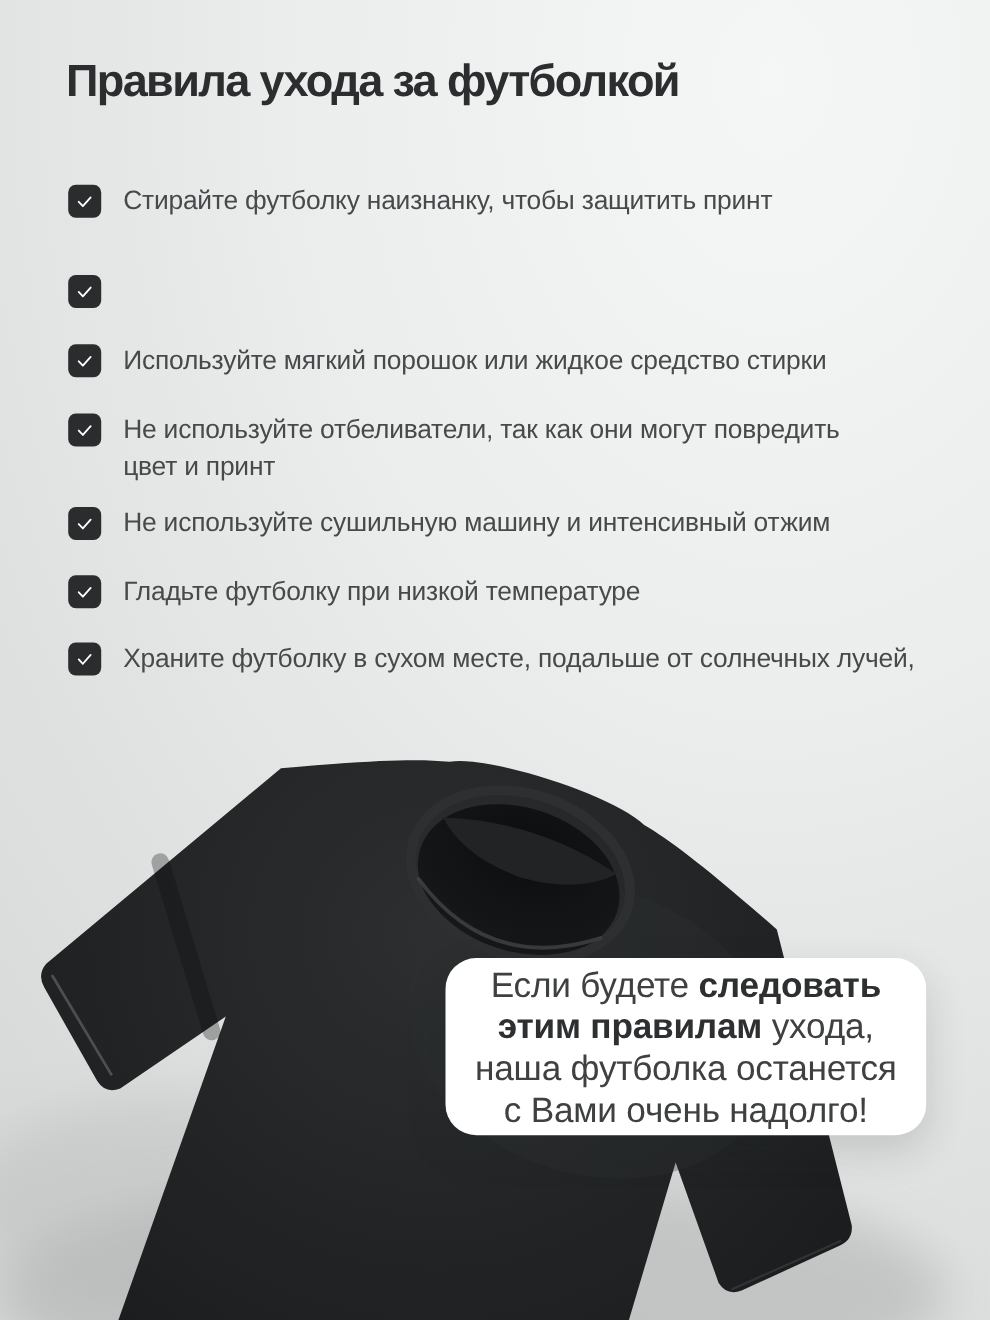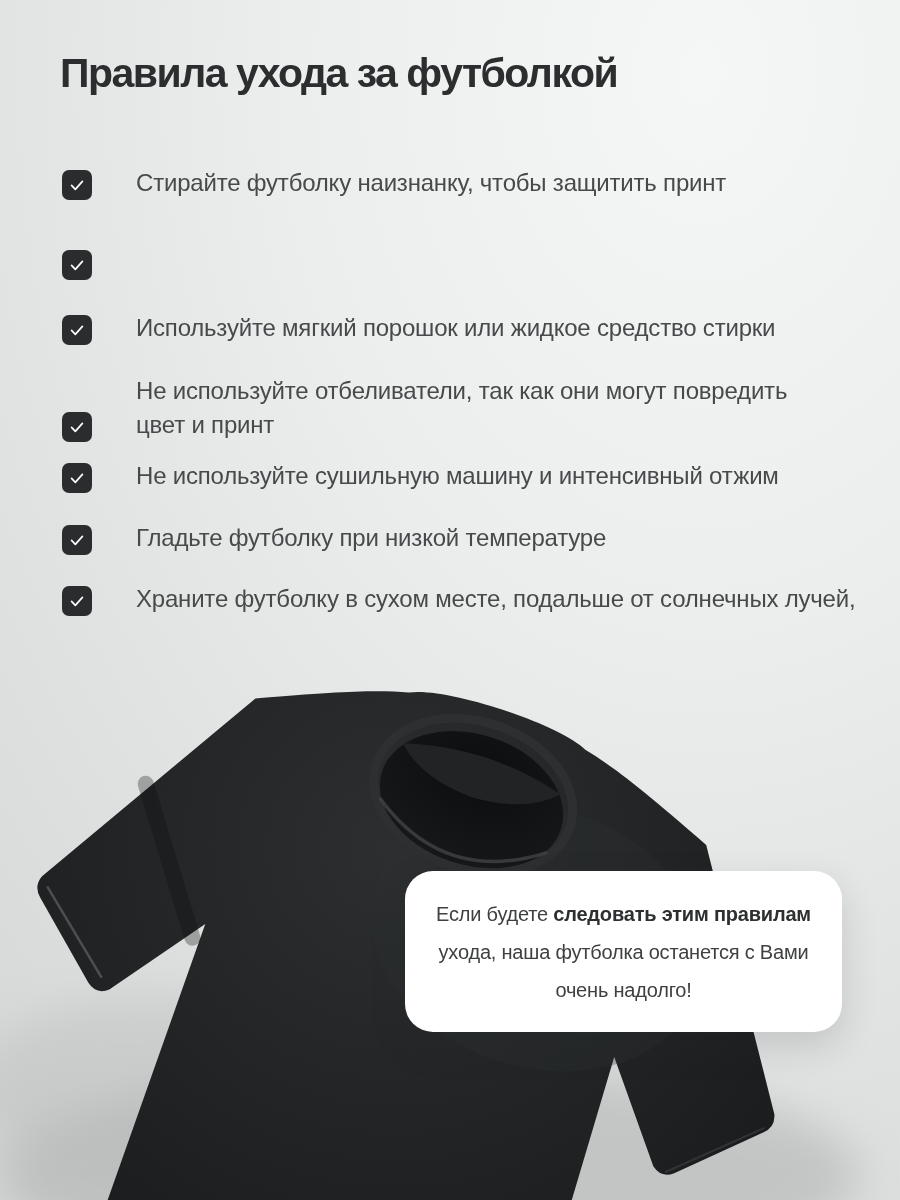--- a/index.html
+++ b/index.html
@@ -12,42 +12,42 @@
     position:relative; width:900px; height:1200px; overflow:hidden;
     background: radial-gradient(ellipse 120% 120% at 78% 6%, #f5f6f6 0%, #eceeee 38%, #e3e5e5 62%, #d5d6d6 100%);
   }
   .title {
     position:absolute; left:60px; top:50px;
     font-size:41px; font-weight:700; letter-spacing:-1.5px;
     color:#2b2d2e; white-space:nowrap;
   }
   .rule {
     position:absolute; left:62px;
-    display:flex; align-items:flex-end; gap:44px;
+    display:flex; align-items:flex-start; gap:20px;
   }
   .checkbox {
     flex:0 0 auto; width:30px; height:30px; margin-top:2px;
     background:#2b2c2d; border-radius:7px;
     display:flex; align-items:center; justify-content:center;
   }
   .checkbox svg { width:20px; height:20px; display:block; }
   .rule-text {
     font-size:24px; line-height:34px; color:#48494b; letter-spacing:-0.2px;
   }
   .rule-line { white-space:nowrap; }
   .tshirt-svg { position:absolute; left:0; top:0; width:900px; height:1200px; }
   .callout {
     position:absolute; left:405px; top:871px; width:437px; height:161px;
     background:#ffffff; border-radius:28px;
     box-shadow:0 14px 36px rgba(40,42,44,0.16);
     display:flex; align-items:center; justify-content:center;
     text-align:center; padding:10px 23px;
   }
   .callout-text {
-    font-size:20px; line-height:38px; color:#3e4041; letter-spacing:-0.2px;
+    font-size:32px; line-height:38px; color:#3e4041; letter-spacing:-0.2px;
   }
   .callout-text b { font-weight:700; color:#2d2f30; }
 </style>
 </head>
 <body>
 
 <div class="canvas">
 
   <svg class="tshirt-svg" viewBox="0 0 900 1200" aria-hidden="true">
     <defs>

